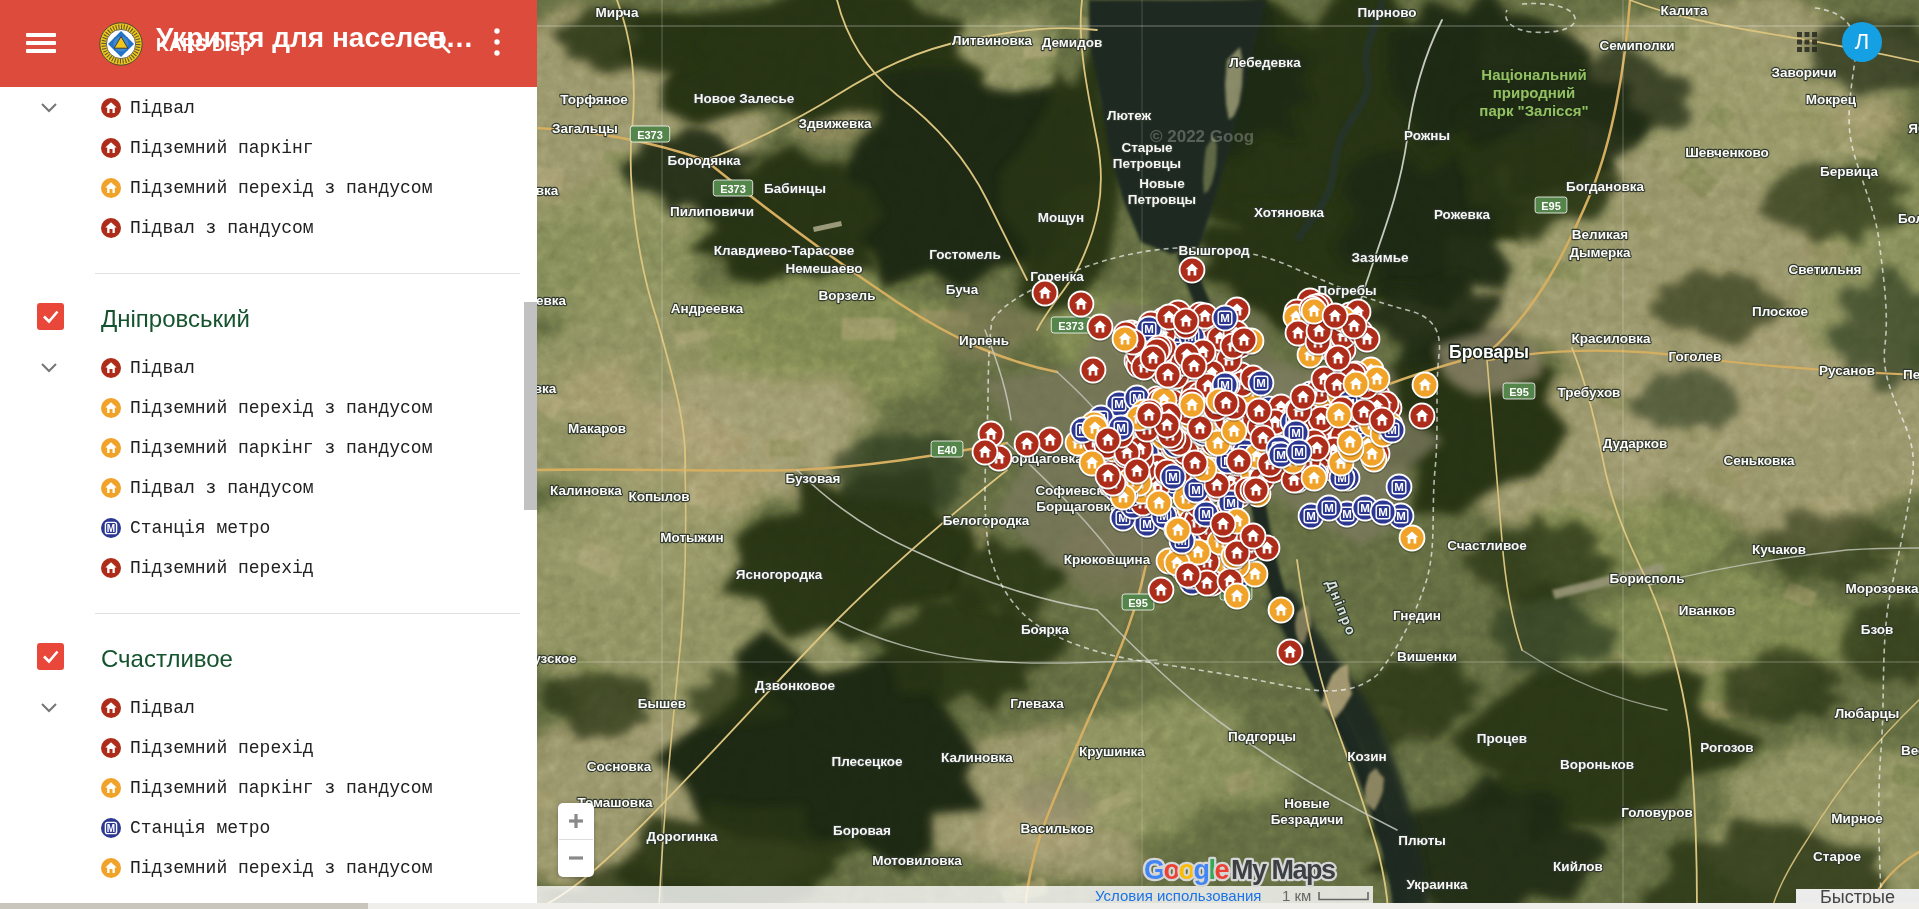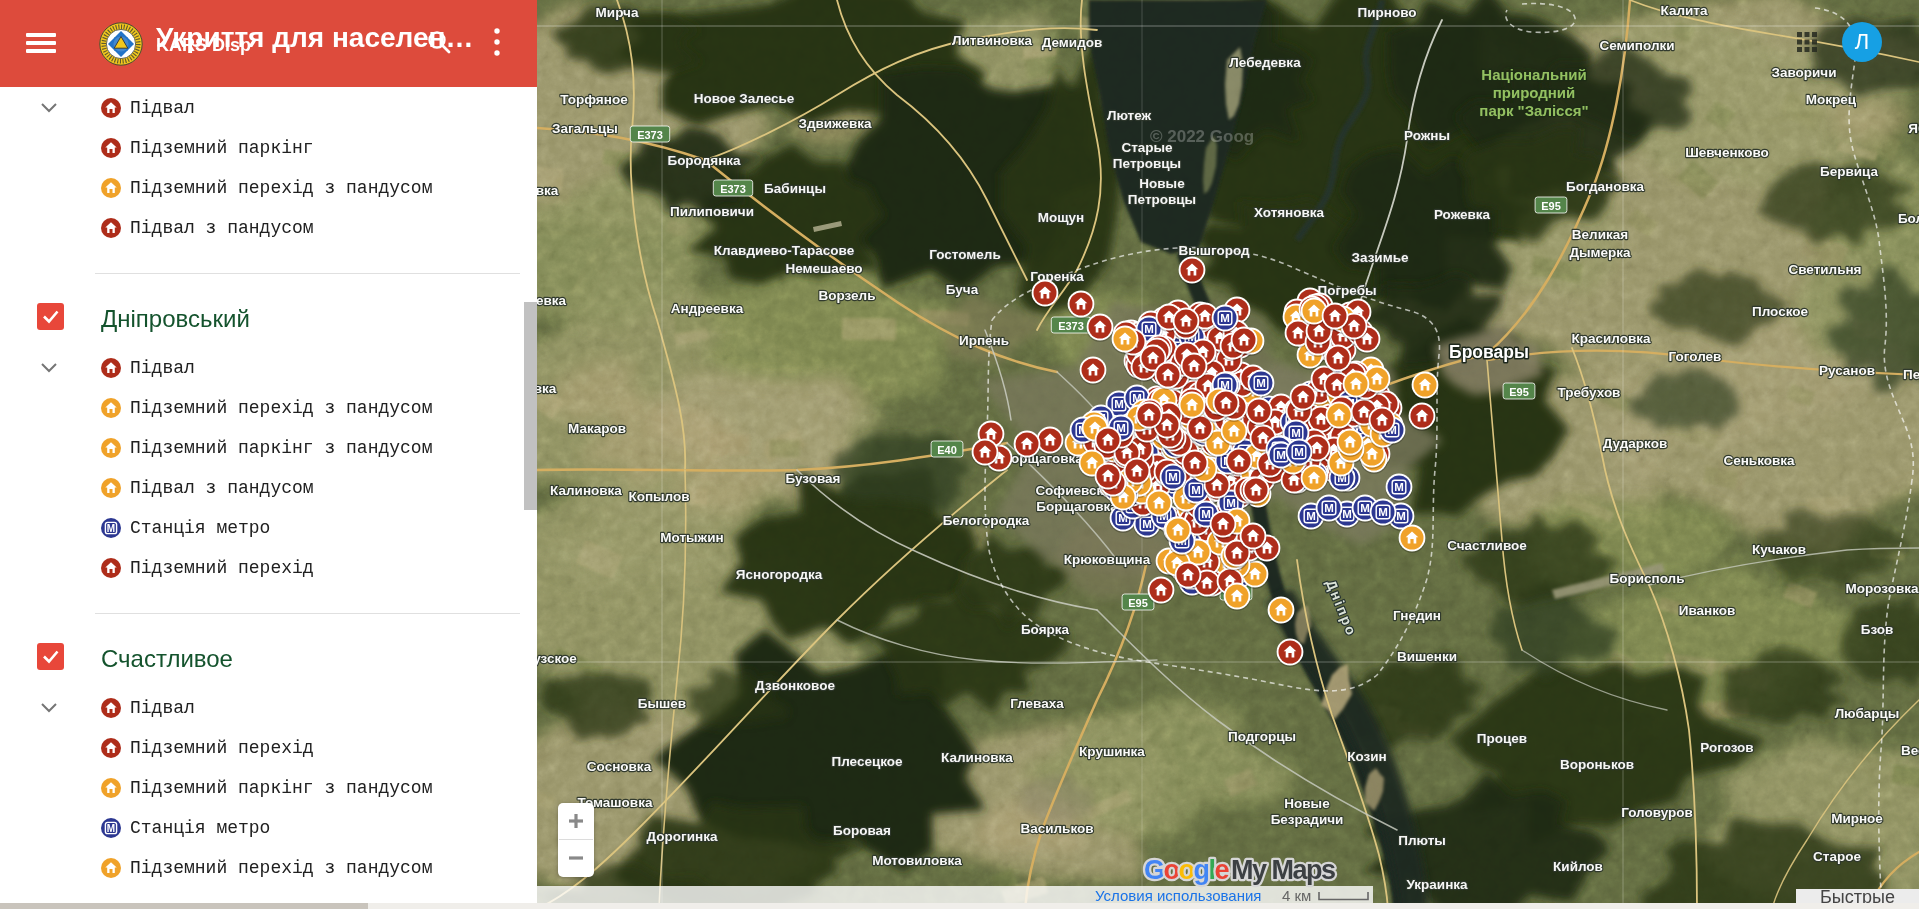--- a/index.html
+++ b/index.html
@@ -1123,21 +1123,21 @@
       </svg>
     </div>
     <div id="zoomc"><svg width="36" height="74">
 <line x1="11" y1="18" x2="25" y2="18" stroke="#898989" stroke-width="3.2"></line>
 <line x1="18" y1="11" x2="18" y2="25" stroke="#898989" stroke-width="3.2"></line>
 <line x1="1" y1="36.5" x2="35" y2="36.5" stroke="#dcdcdc" stroke-width="1"></line>
 <line x1="11" y1="55" x2="25" y2="55" stroke="#898989" stroke-width="3.2"></line>
       </svg></div>
     <div id="attr">
       <span style="position:absolute;left:558px;color:#1a73e8">Условия использования</span>
-      <span style="position:absolute;left:745px;color:#666">4 км</span>
+      <span style="position:absolute;left:745px;color:#666">1 км</span>
       <svg style="position:absolute;left:781px;top:4px" width="52" height="12">
         <path d="M1 2 L1 9.5 L50 9.5 L50 2" fill="none" stroke="#666" stroke-width="1.6"></path>
       </svg>
     </div>
     <svg id="gglwm" width="240" height="42">
       <text x="2" y="30" font-size="27" font-weight="bold" letter-spacing="-1.5" stroke="#d6d6d6" stroke-width="4.5" paint-order="stroke" stroke-linejoin="round"><tspan fill="#4285F4">G</tspan><tspan fill="#EA4335">o</tspan><tspan fill="#FBBC05">o</tspan><tspan fill="#4285F4">g</tspan><tspan fill="#34A853">l</tspan><tspan fill="#EA4335">e</tspan><tspan fill="#3c4043" dx="3">My Maps</tspan></text>
     </svg>
     <div id="fastk">Быстрые клавиши</div>
     <svg style="position:absolute;left:1796px;top:31px" width="22" height="22" opacity="0.85">
 <g fill="#262a20">

